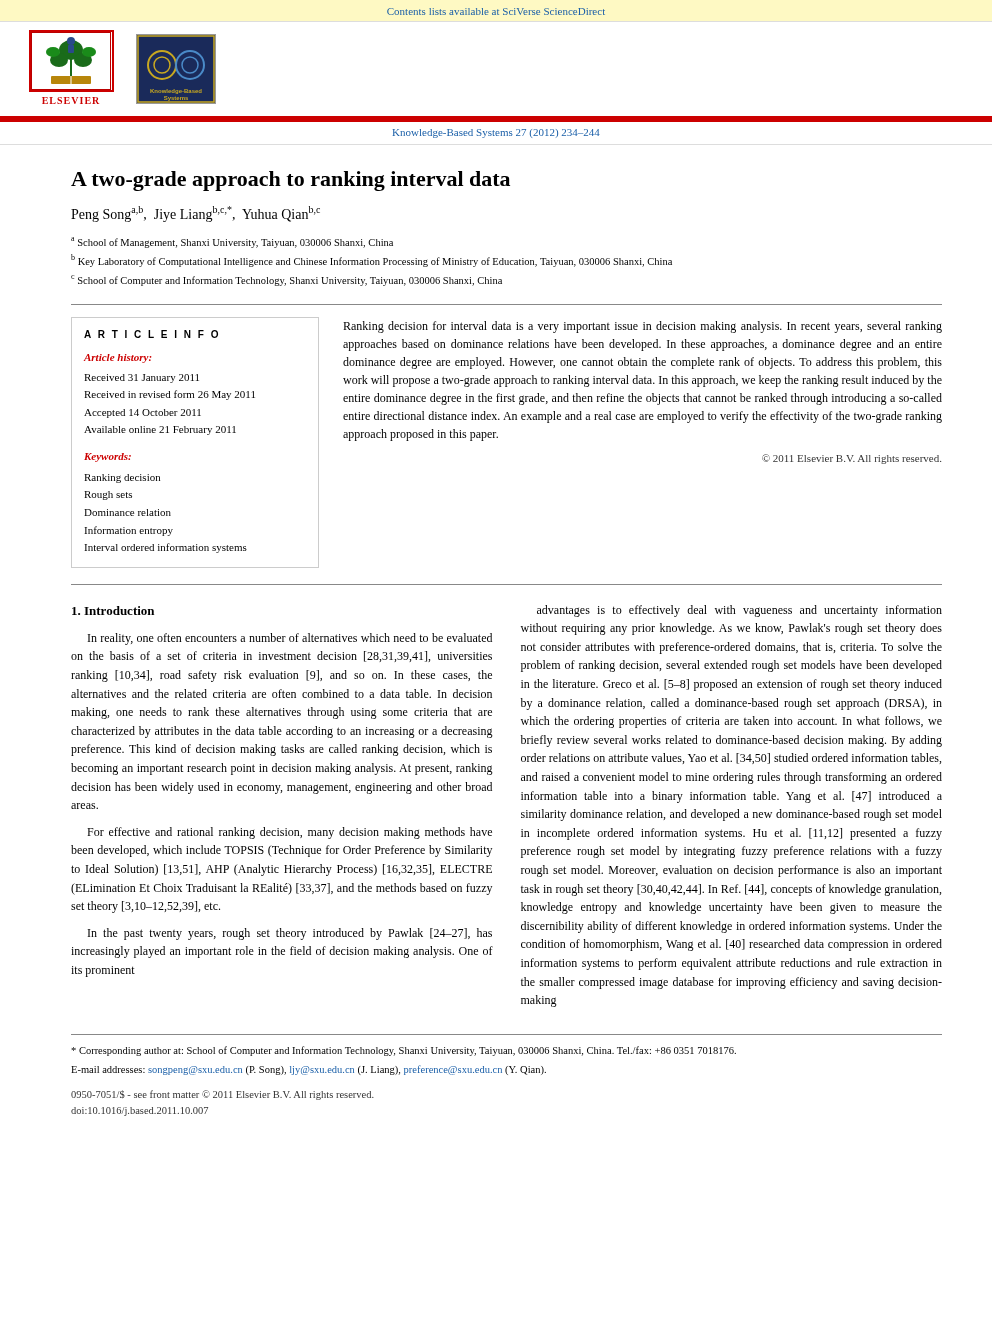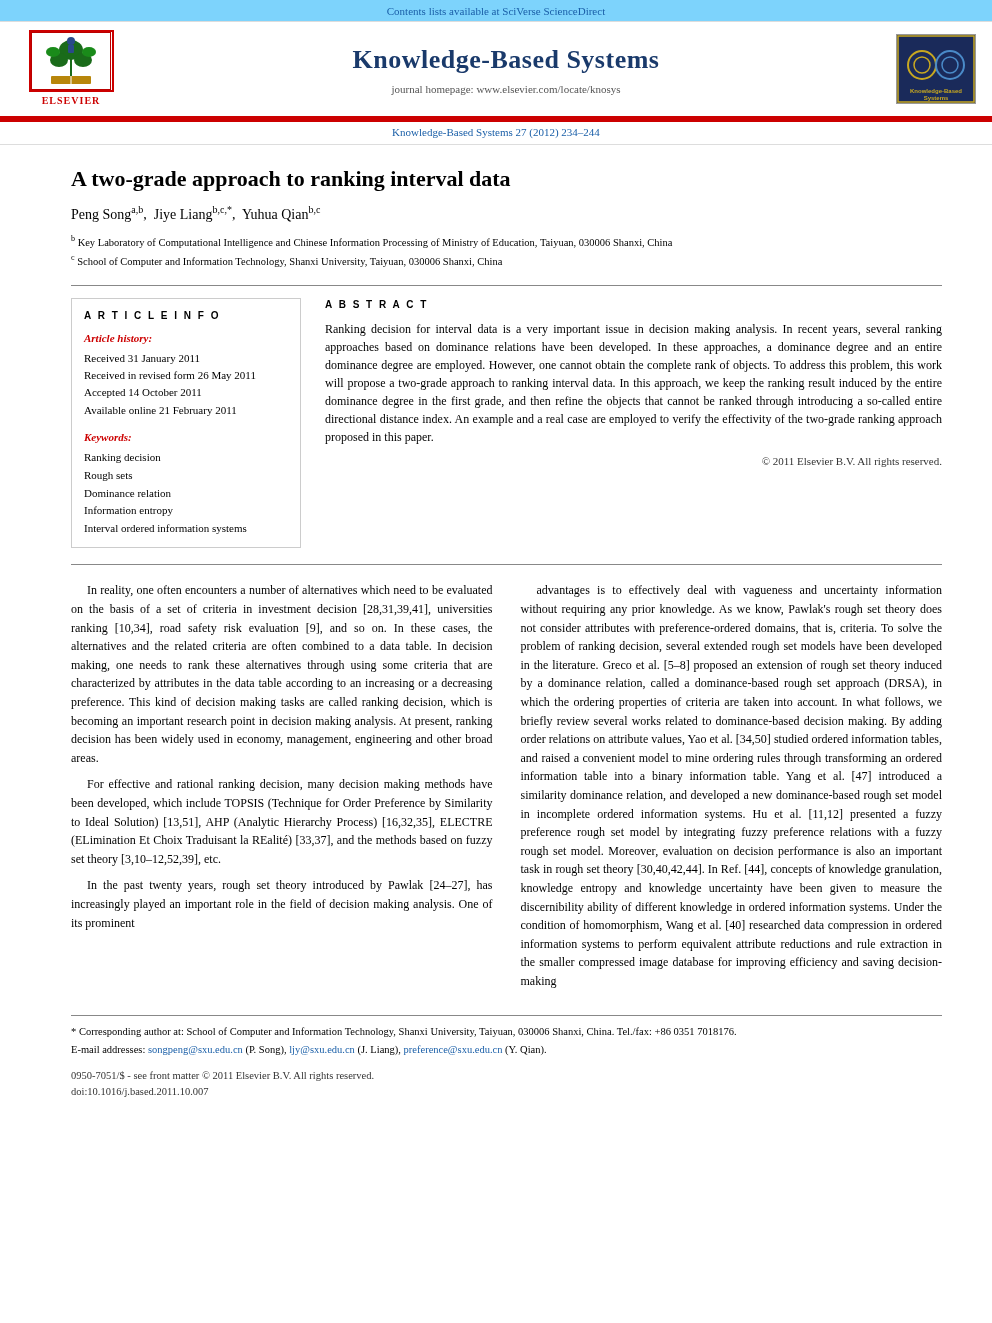--- a/index.html
+++ b/index.html
@@ -12,21 +12,21 @@
       font-size: 13px;
       line-height: 1.4;
     }
 
     
     .journal-header {
       border-bottom: 2px solid #c00;
       padding: 0;
     }
     .journal-top-bar {
-      background: #7dd3fc;
+      background: #fef9c3;
       text-align: center;
       padding: 4px 0 2px 0;
       font-size: 11px;
       color: #1a5fa8;
       border-bottom: 1px solid #ddd;
     }
 
     .journal-brand-row {
       display: flex;
       align-items: center;
@@ -154,21 +154,21 @@
     }
 
     
     .two-column {
       display: flex;
       gap: 24px;
       margin-bottom: 16px;
     }
 
     .article-info-col {
-      width: 230px;
+      width: 248px;
       flex-shrink: 0;
       border: 1px solid #ccc;
       padding: 10px 12px;
       font-size: 11px;
     }
     .article-info-col .section-title {
       font-size: 10px;
       font-weight: bold;
       letter-spacing: 2px;
       text-transform: uppercase;
@@ -300,24 +300,20 @@
             <rect x="37" y="13" width="6" height="8" fill="#2a4a8a" rx="1"></rect>
 
             <rect x="20" y="44" width="40" height="8" fill="#b8860b" rx="1"></rect>
             <line x1="40" y1="44" x2="40" y2="52" stroke="#fff" stroke-width="1"></line>
           </svg>
         </div>
         <div class="elsevier-text">ELSEVIER</div>
       </div>
     </div>
 
-    <div class="journal-title-center">
-      <h1>Knowledge-Based Systems</h1>
-      <div class="homepage">journal homepage: www.elsevier.com/locate/knosys</div>
-    </div>
 
     <div class="journal-logo-right">
       <div class="kb-logo">
         <svg width="78" height="68" viewBox="0 0 78 68" xmlns="http://www.w3.org/2000/svg">
           <rect width="78" height="68" fill="#1a2a5a"></rect>
           <rect x="1" y="1" width="76" height="66" fill="none" stroke="#c8a820" stroke-width="1.5"></rect>
 
           <circle cx="25" cy="30" r="14" fill="none" stroke="#c8a820" stroke-width="2"></circle>
           <circle cx="25" cy="30" r="8" fill="none" stroke="#c8a820" stroke-width="1.5"></circle>
           <circle cx="53" cy="30" r="14" fill="none" stroke="#4a8ac8" stroke-width="2"></circle>
@@ -339,20 +335,21 @@
 
   <h2 class="article-title">A two-grade approach to ranking interval data</h2>
 
   <div class="authors">
     <span>Peng Song</span><sup class="superscript">a,b</sup>,&nbsp;
     <span>Jiye Liang</span><sup class="superscript">b,c,*</sup>,&nbsp;
     <span>Yuhua Qian</span><sup class="superscript">b,c</sup>
   </div>
 
   <div class="affiliations">
+    <p><sup>a</sup> <span>School of Management, Shanxi University, Taiyuan, 030006 Shanxi, China</span></p>
     <p><sup>b</sup> <span>Key Laboratory of Computational Intelligence and Chinese Information Processing of Ministry of Education, Taiyuan, 030006 Shanxi, China</span></p>
     <p><sup>c</sup> <span>School of Computer and Information Technology, Shanxi University, Taiyuan, 030006 Shanxi, China</span></p>
   </div>
 
   <hr class="divider">
 
   <div class="two-column">
 
     <div class="article-info-col">
       <div class="section-title">A R T I C L E   I N F O</div>
@@ -367,33 +364,33 @@
       <div class="keywords-list">
         <div>Ranking decision</div>
         <div>Rough sets</div>
         <div>Dominance relation</div>
         <div>Information entropy</div>
         <div>Interval ordered information systems</div>
       </div>
     </div>
 
     <div class="abstract-col">
-      <div class="section-title">A B S T R A C T</div>
       <div class="abstract-text">Ranking decision for interval data is a very important issue in decision making analysis. In recent years, several ranking approaches based on dominance relations have been developed. In these approaches, a dominance degree and an entire dominance degree are employed. However, one cannot obtain the complete rank of objects. To address this problem, this work will propose a two-grade approach to ranking interval data. In this approach, we keep the ranking result induced by the entire dominance degree in the first grade, and then refine the objects that cannot be ranked through introducing a so-called entire directional distance index. An example and a real case are employed to verify the effectivity of the two-grade ranking approach proposed in this paper.</div>
       <div class="copyright">© 2011 Elsevier B.V. All rights reserved.</div>
     </div>
 
   </div>
 
   <hr class="divider">
 
   <div class="body-section">
     <div class="two-col-body">
 
       <div class="body-col">
+        <div class="section-heading">1. Introduction</div>
         <p>In reality, one often encounters a number of alternatives which need to be evaluated on the basis of a set of criteria in investment decision [28,31,39,41], universities ranking [10,34], road safety risk evaluation [9], and so on. In these cases, the alternatives and the related criteria are often combined to a data table. In decision making, one needs to rank these alternatives through using some criteria that are characterized by attributes in the data table according to an increasing or a decreasing preference. This kind of decision making tasks are called ranking decision, which is becoming an important research point in decision making analysis. At present, ranking decision has been widely used in economy, management, engineering and other broad areas.</p>
         <p>For effective and rational ranking decision, many decision making methods have been developed, which include TOPSIS (Technique for Order Preference by Similarity to Ideal Solution) [13,51], AHP (Analytic Hierarchy Process) [16,32,35], ELECTRE (ELimination Et Choix Traduisant la REalité) [33,37], and the methods based on fuzzy set theory [3,10–12,52,39], etc.</p>
         <p>In the past twenty years, rough set theory introduced by Pawlak [24–27], has increasingly played an important role in the field of decision making analysis. One of its prominent</p>
       </div>
 
       <div class="body-col">
         <p>advantages is to effectively deal with vagueness and uncertainty information without requiring any prior knowledge. As we know, Pawlak's rough set theory does not consider attributes with preference-ordered domains, that is, criteria. To solve the problem of ranking decision, several extended rough set models have been developed in the literature. Greco et al. [5–8] proposed an extension of rough set theory induced by a dominance relation, called a dominance-based rough set approach (DRSA), in which the ordering properties of criteria are taken into account. In what follows, we briefly review several works related to dominance-based decision making. By adding order relations on attribute values, Yao et al. [34,50] studied ordered information tables, and raised a convenient model to mine ordering rules through transforming an ordered information table into a binary information table. Yang et al. [47] introduced a similarity dominance relation, and developed a new dominance-based rough set model in incomplete ordered information systems. Hu et al. [11,12] presented a fuzzy preference rough set model by integrating fuzzy preference relations with a fuzzy rough set model. Moreover, evaluation on decision performance is also an important task in rough set theory [30,40,42,44]. In Ref. [44], concepts of knowledge granulation, knowledge entropy and knowledge uncertainty have been given to measure the discernibility ability of different knowledge in ordered information systems. Under the condition of homomorphism, Wang et al. [40] researched data compression in ordered information systems to perform equivalent attribute reductions and rule extraction in the smaller compressed image database for improving efficiency and saving decision-making</p>
       </div>
 
     </div>

